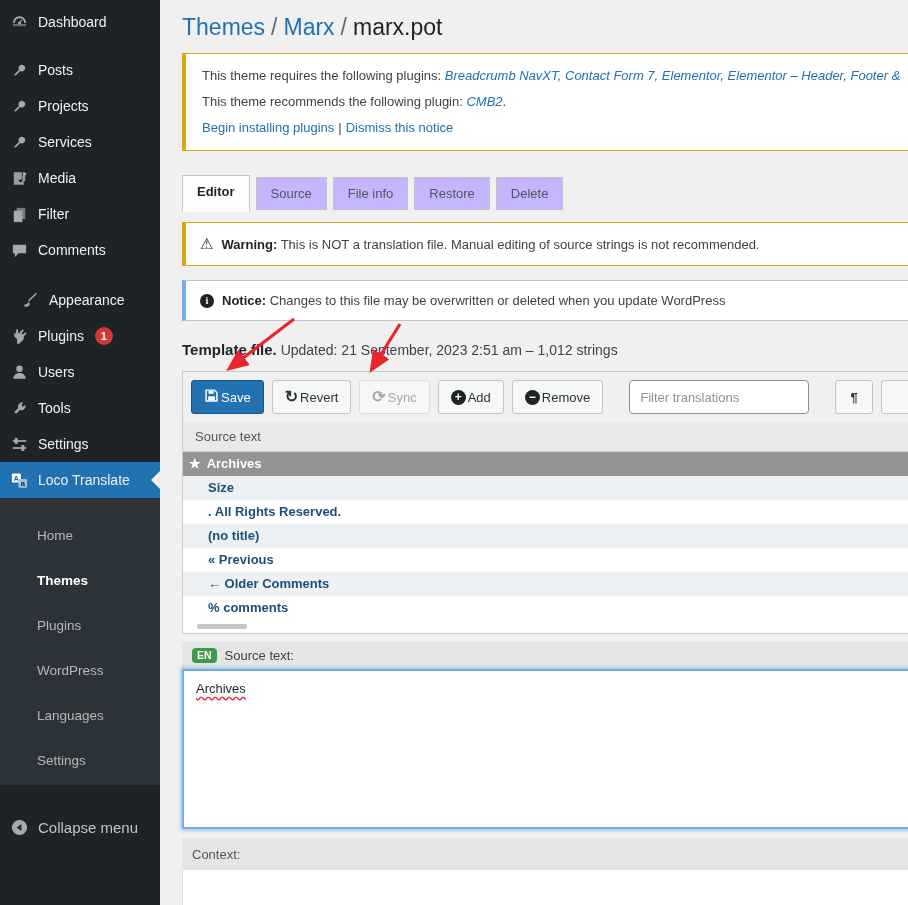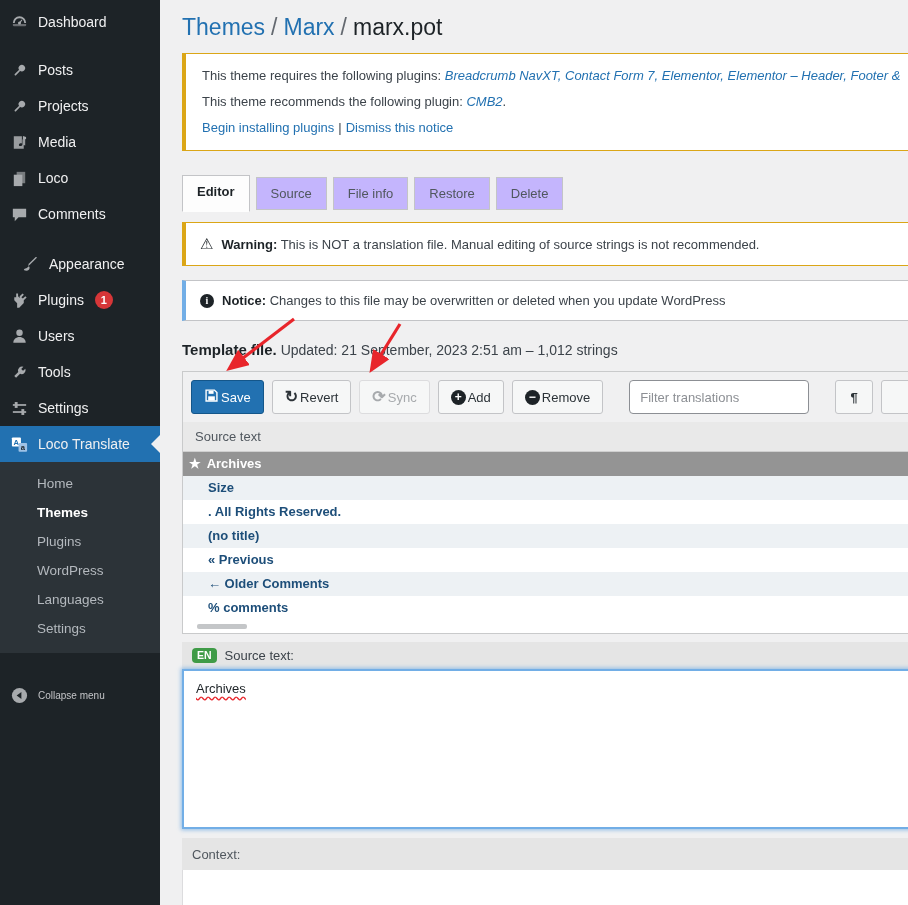--- a/index.html
+++ b/index.html
@@ -14,24 +14,24 @@
   .menu-item svg { fill:#a7aaad; }
   .gap-sm { margin-top:12px; }
   .gap-md { margin-top:14px;padding-left:20px; }
   .badge { background:#d63638; color:#fff; border-radius:50%; min-width:18px; height:18px;
     display:inline-flex; align-items:center; justify-content:center; font-size:11px; font-weight:bold; margin-left:2px; }
   .menu-item.active { background:#2271b1; position:relative; }
   .menu-item.active svg { fill:#fff; }
   .menu-item.active::after { content:""; position:absolute; right:0; top:50%; margin-top:-9px;
     border:9px solid transparent; border-right-color:#f0f0f1; }
   .submenu { background:#2c3338; padding:7px 0 10px 0; }
-  .submenu-item { padding:7px 12px 7px 37px; color:#b4b9be; font-size:13.5px; cursor:pointer; }
+  .submenu-item { padding:7px 12px 7px 37px; color:#b4b9be; font-size:13.5px; cursor:pointer;margin-top:16px; }
   .submenu-item.current { color:#fff; font-weight:bold; }
   .collapse { margin-top:24px; }
-  .collapse .label { color:#c3c4c7; font-size:10px; }
+  .collapse .label { color:#c3c4c7; font-size:15px; }
 
   
   .content { margin-left:160px; padding:8px 0 0 22px; position:relative; }
   .w { width:780px; } 
 
   h1.breadcrumb { font-size:23px; font-weight:400; color:#1d2327; margin:6px 0 0 0; }
   h1.breadcrumb a { color:#2271b1; text-decoration:none; }
   h1.breadcrumb .sep { color:#646970; padding:0 6px; }
 
   .tgmpa { margin-top:12px; background:#fff; border:1px solid #dba617; border-left:4px solid #dba617;
@@ -130,34 +130,45 @@
             <circle cx="10" cy="6.5" r="3.4"></circle>
             <rect x="9.1" y="9.5" width="1.8" height="7.5" rx="0.9"></rect>
           </g>
         </svg>
       </span>
     <span>Projects</span>
   </div>
   <div class="menu-item">
     <span class="mi-icon">
         <svg width="19" height="19" viewBox="0 0 20 20">
+          <g transform="rotate(45 10 10)">
+            <circle cx="10" cy="6.5" r="3.4"></circle>
+            <rect x="9.1" y="9.5" width="1.8" height="7.5" rx="0.9"></rect>
+          </g>
+        </svg>
+      </span>
+    <span>Services</span>
+  </div>
+  <div class="menu-item">
+    <span class="mi-icon">
+        <svg width="19" height="19" viewBox="0 0 20 20">
           <path d="M4 3.5h8.5v7.5c-.4-.3-1-.4-1.6-.2-1 .3-1.7 1.2-1.5 2s1.2 1.2 2.2.9c.9-.3 1.5-1 1.5-1.7V6.8l2.9-1v7.4c-.4-.3-1-.4-1.6-.2l.1 3.5h-10.5z" opacity=".9"></path>
           <path d="M13.6 3.2l3.3 1v2l-3.3 1z"></path>
         </svg>
       </span>
     <span>Media</span>
   </div>
   <div class="menu-item">
     <span class="mi-icon">
         <svg width="19" height="19" viewBox="0 0 20 20">
           <rect x="7" y="3" width="9" height="12" opacity=".65"></rect>
           <rect x="4" y="6" width="9" height="12"></rect>
         </svg>
       </span>
-    <span>Loco</span>
+    <span>Filter</span>
   </div>
   <div class="menu-item">
     <span class="mi-icon">
         <svg width="19" height="19" viewBox="0 0 20 20">
           <path d="M3 4h14v9h-8l-4 4v-4H3z"></path>
         </svg>
       </span>
     <span>Comments</span>
   </div>
   <div class="menu-item gap-md">

